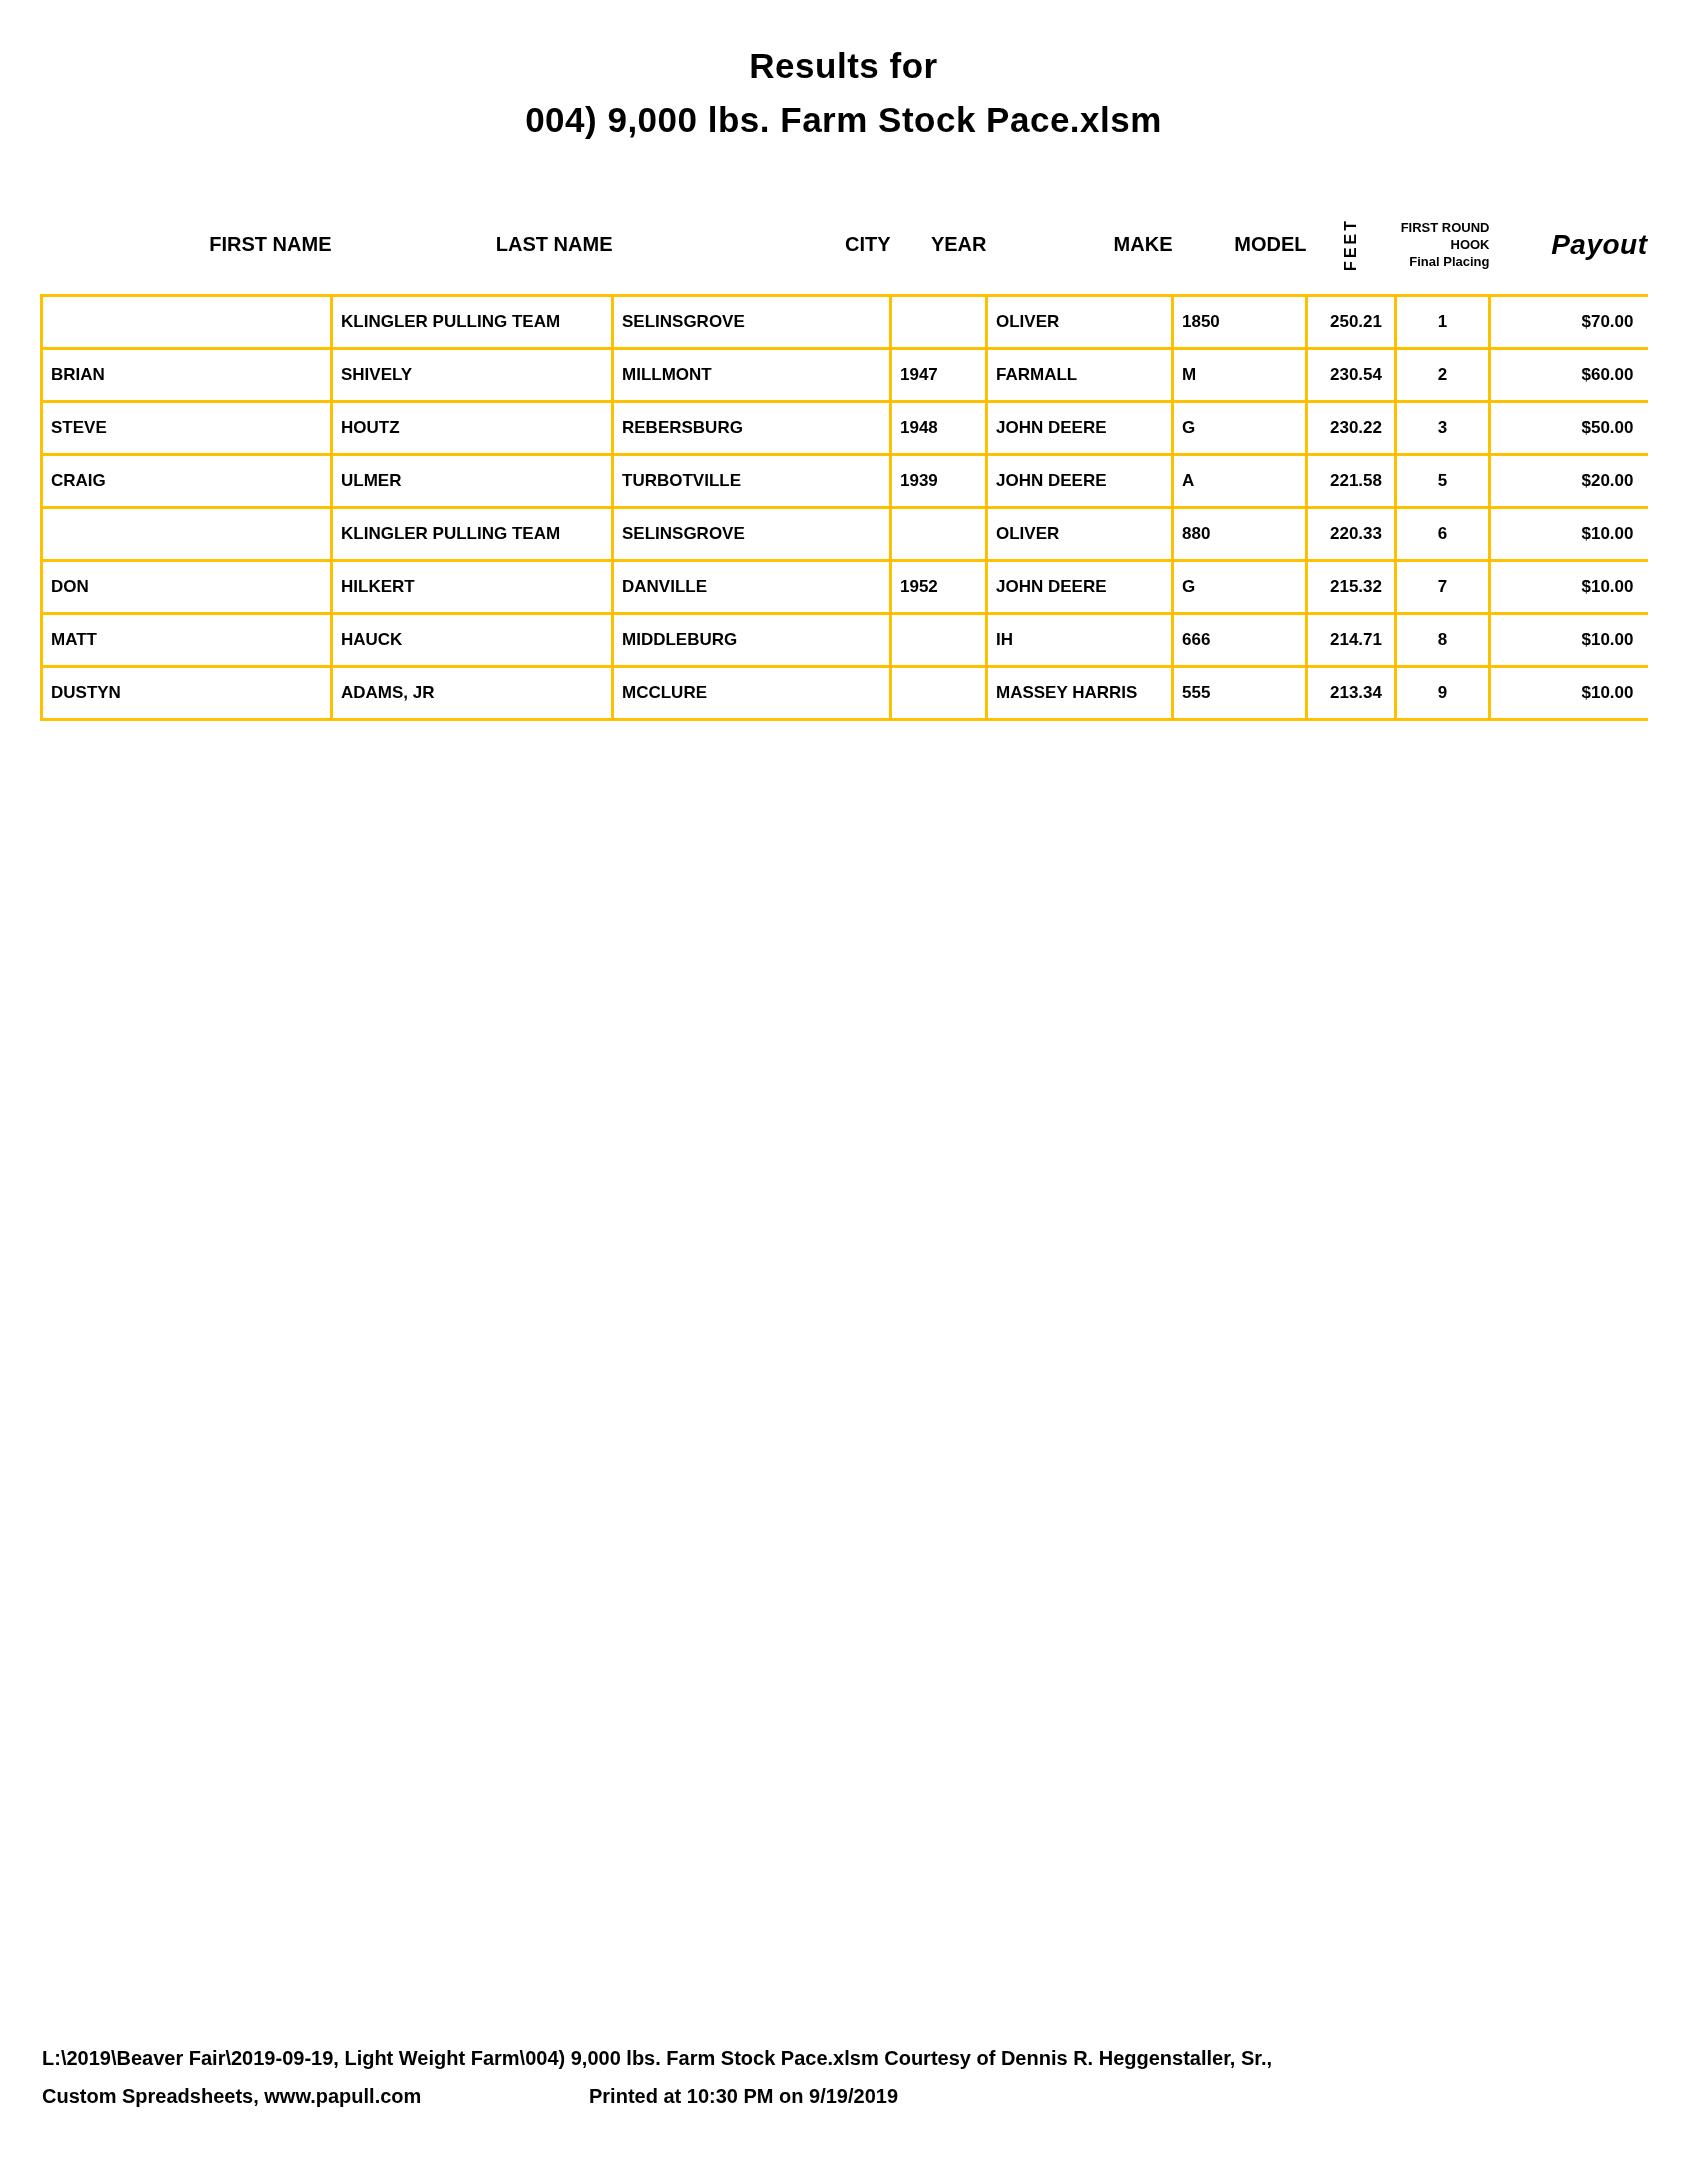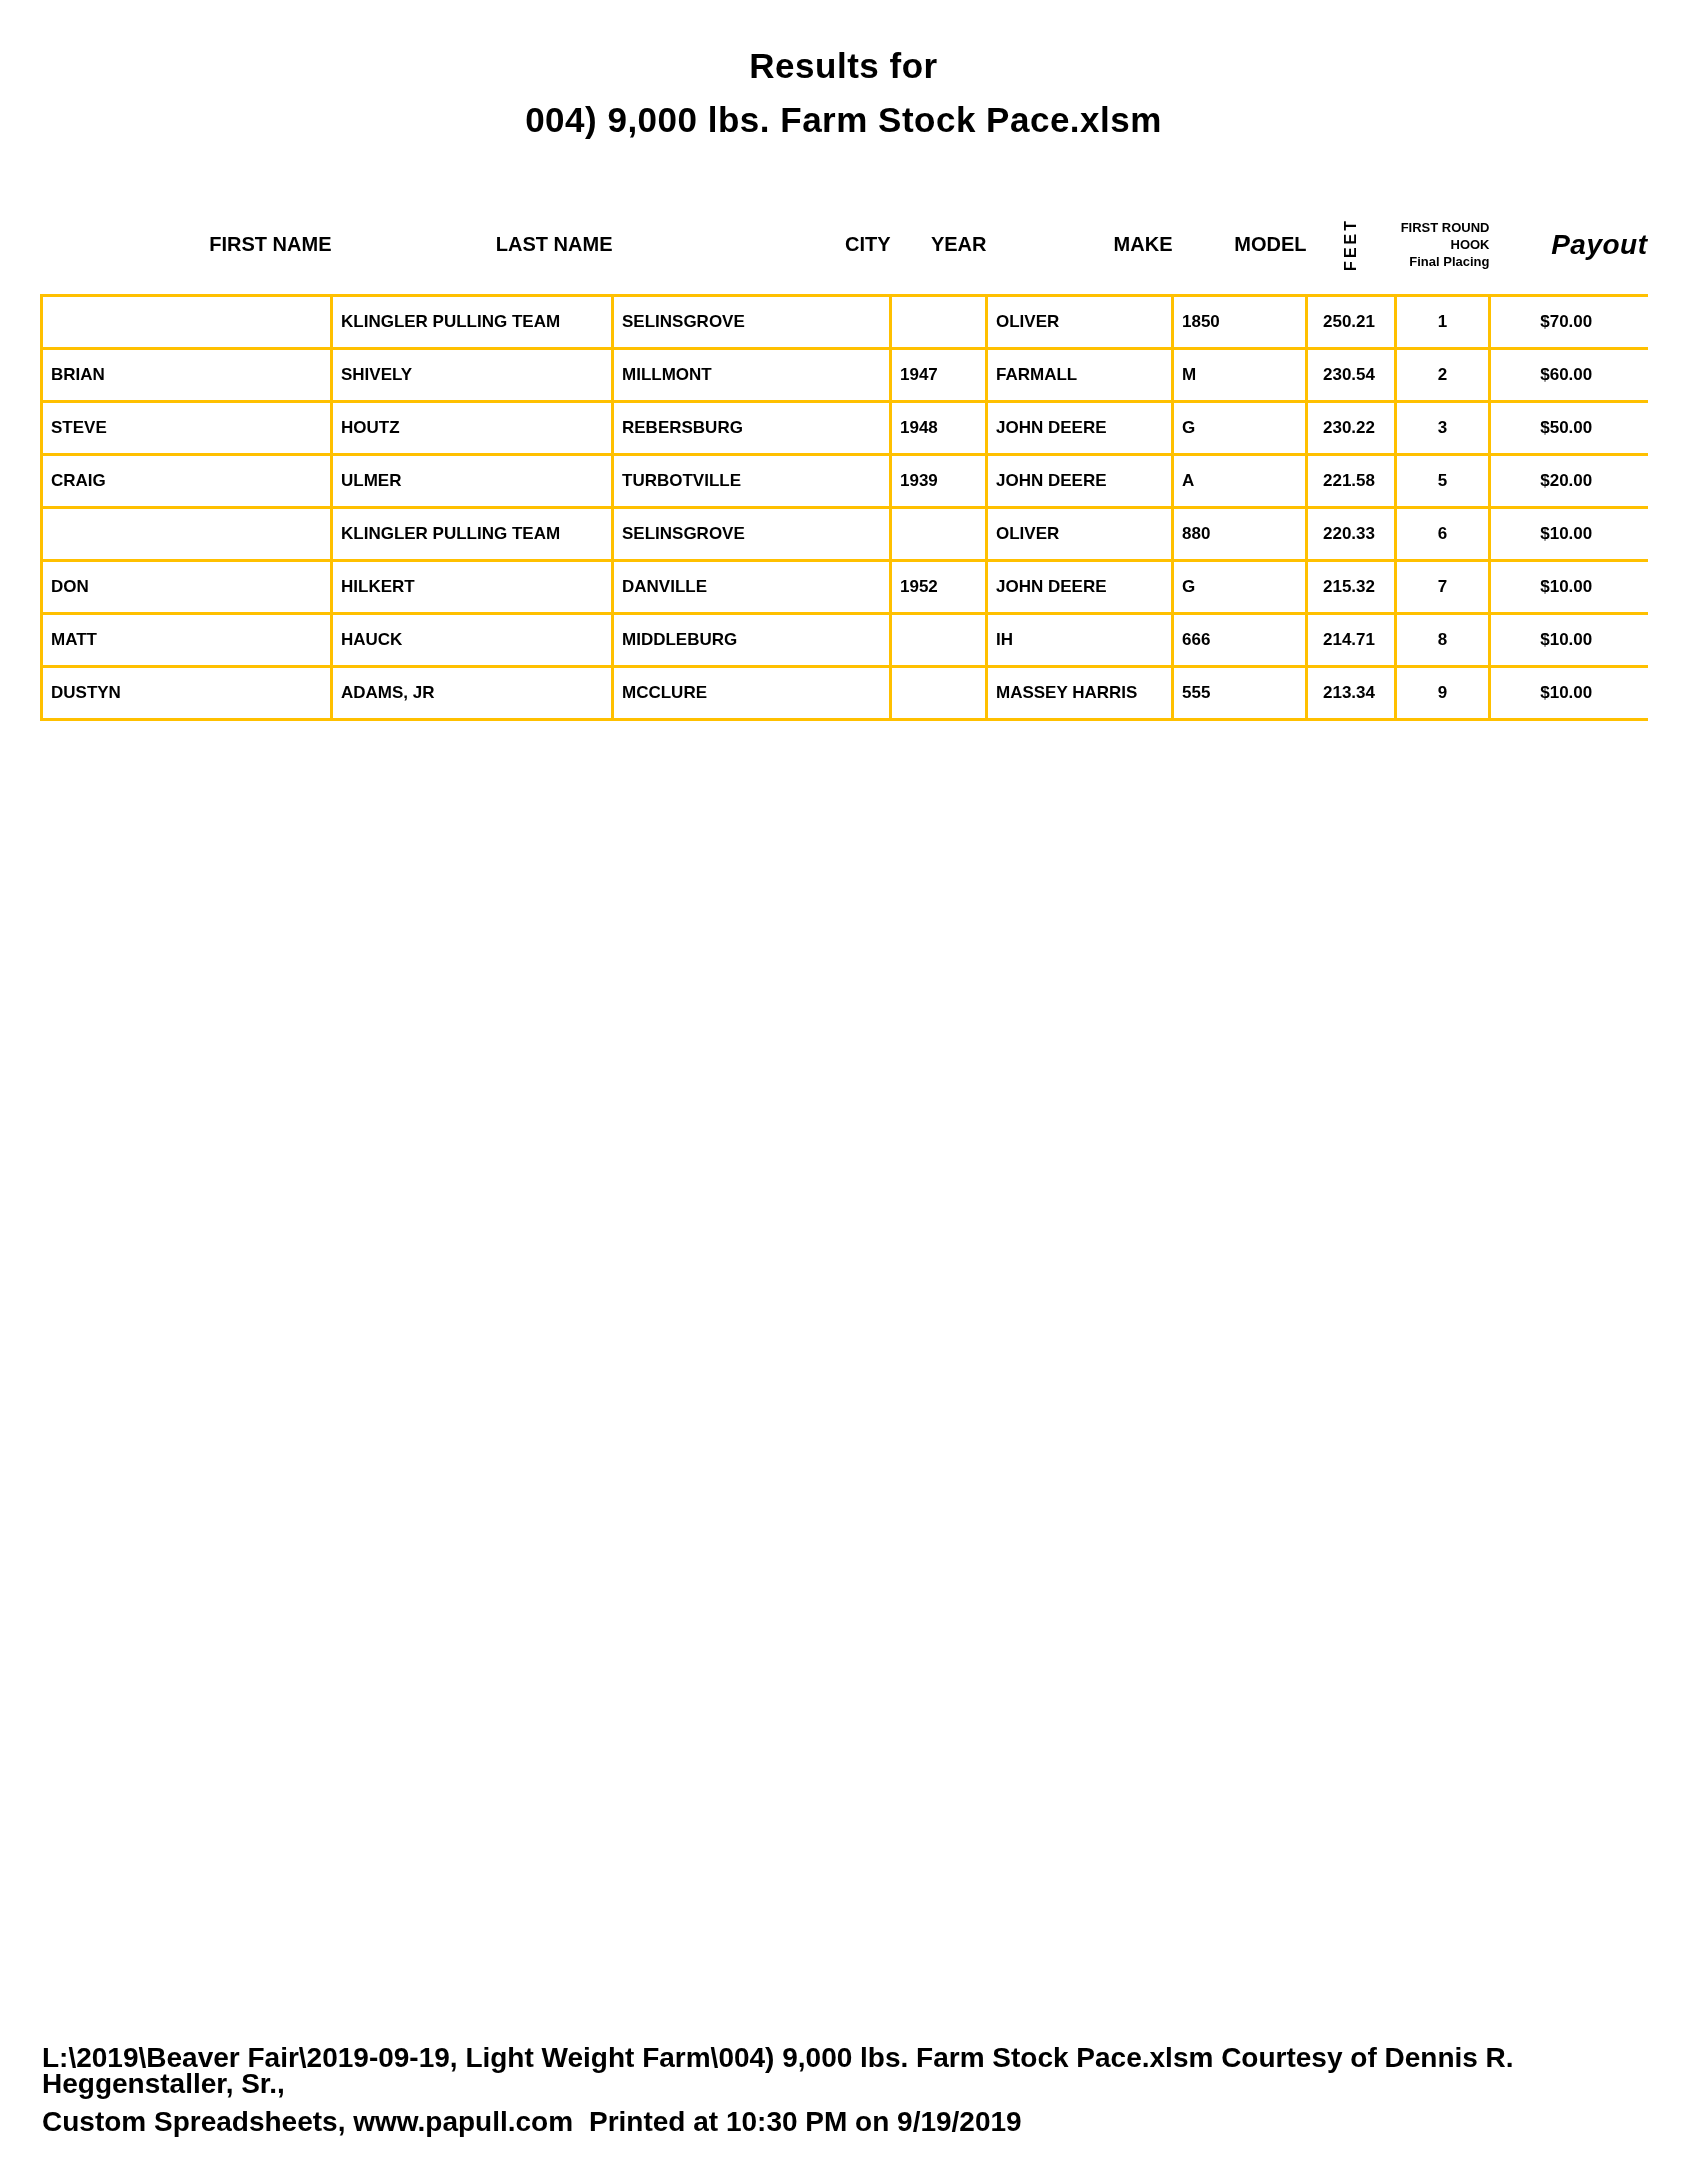--- a/index.html
+++ b/index.html
@@ -74,30 +74,30 @@
     font-size: 17px;
     font-weight: bold;
     vertical-align: middle;
     padding: 0 8px;
     overflow: hidden;
     white-space: nowrap;
   }
   tbody td.col-payout { border-right: none; padding-right: 14px; }
   tbody td.col-feet { padding-right: 12px; }
   .al { text-align: left; }
-  .ar { text-align: center; }
+  .ar { text-align: right; }
   .ac { text-align: center; }
 
   .footer {
     position: absolute;
     left: 42px;
     top: 2045px;
     width: 1604px;
     font-weight: bold;
-    font-size: 28px;
+    font-size: 20px;
     line-height: 26px;
   }
   .footer-line2 { margin-top: 12px; position: relative; }
   .printed-at { position: absolute; left: 547px; top: 0; }
 </style>
 </head>
 <body>
 
 <div class="content">
 

